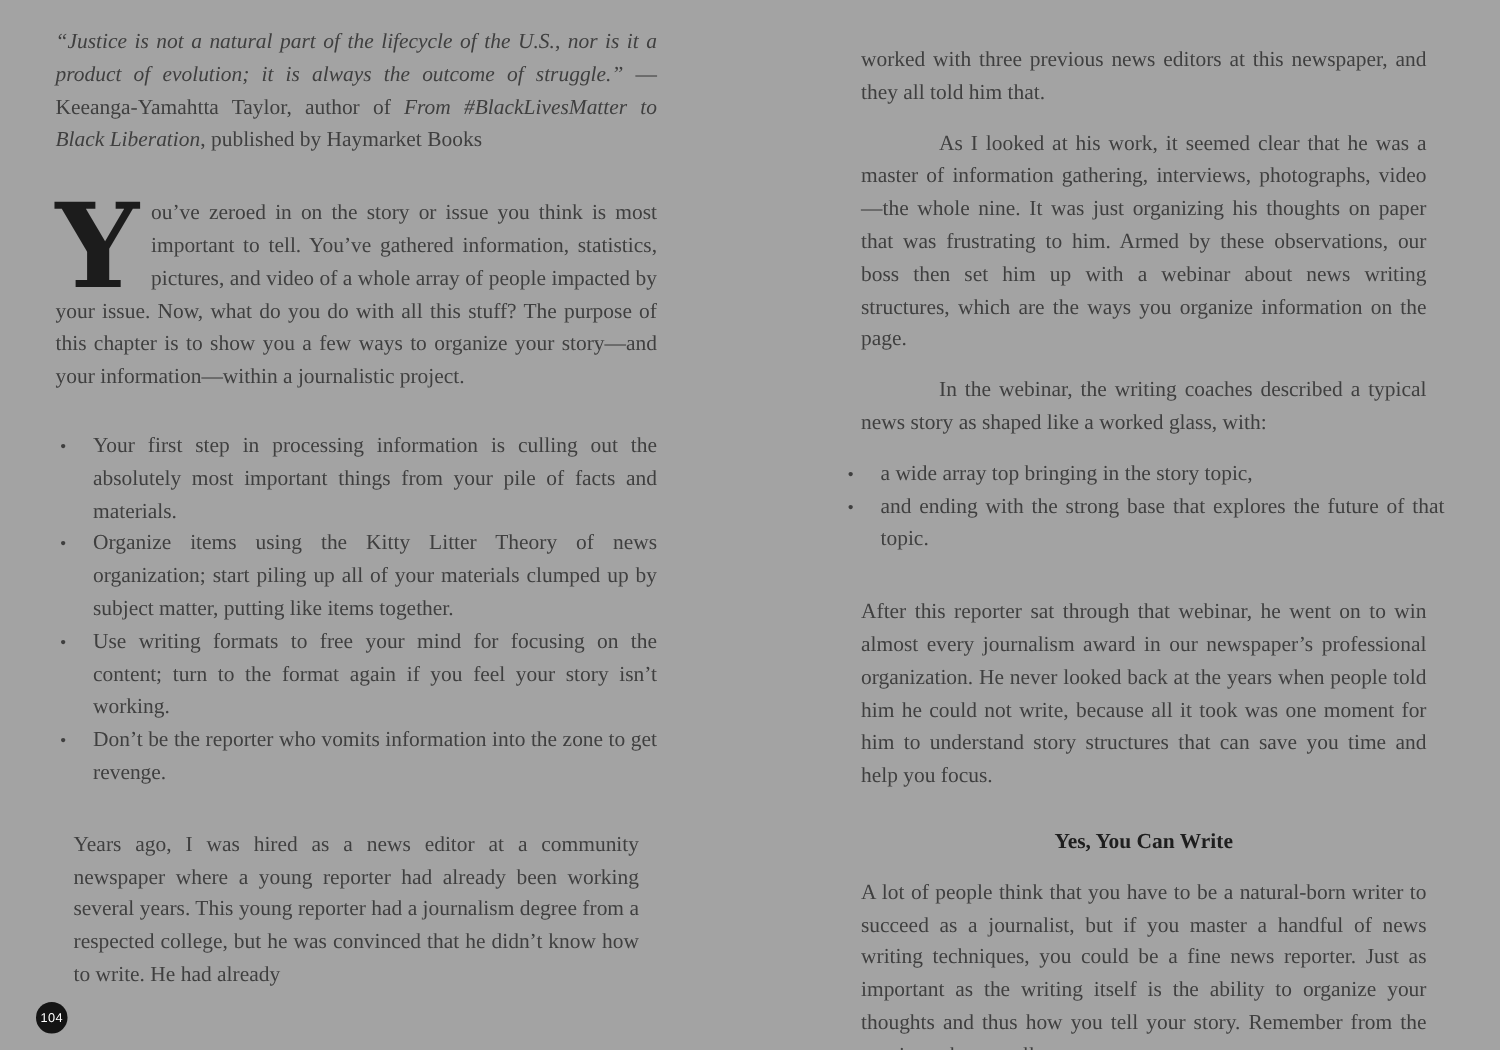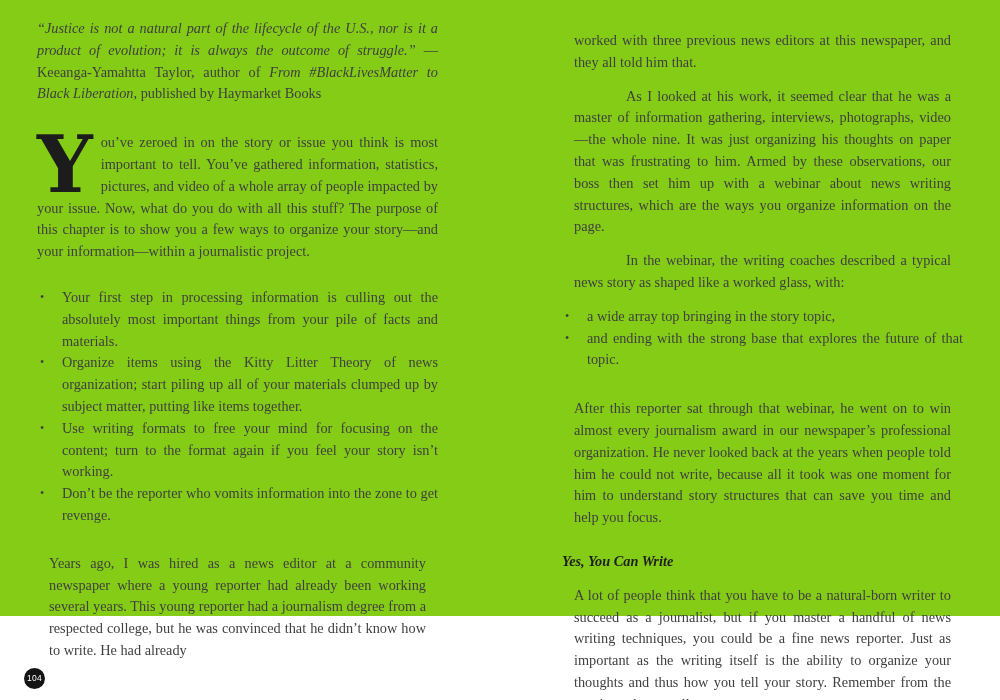--- a/index.html
+++ b/index.html
@@ -5,22 +5,22 @@
   * { margin: 0; padding: 0; box-sizing: border-box; }
   html, body { width: 1000px; height: 700px; overflow: hidden; }
   body {
     background: #ffffff;
     font-family: "Liberation Serif", "DejaVu Serif", serif;
     color: #3f3f3f;
   }
   .spread {
     position: relative;
     width: 1000px;
-    height: 616px;
-    background: #84cc16;
+    height: 700px;
+    background: #a3a3a3;
   }
   .page {
     position: absolute;
     top: 18px;
     width: 401px;
     font-size: 14.3px;
     line-height: 21.8px;
     text-align: justify;
     hyphens: none;
   }
@@ -69,23 +69,22 @@
   .learn-list { margin-bottom: 26px; }
 
   
   .para { margin: 12px; }
   .indent-first { text-indent: 52px; }
   .gap-top-lg { margin-top: 27px; }
   .gap-top-md { margin-top: 22px; }
 
   .section-heading {
     font-weight: 700;
-    font-style: italic;
     color: #1e1e1e;
-    text-align: left;
+    text-align: center;
   }
 
   
   .page-badge {
     position: absolute;
     width: 21px;
     height: 21px;
     border-radius: 50%;
     background: #141414;
     color: #ffffff;

